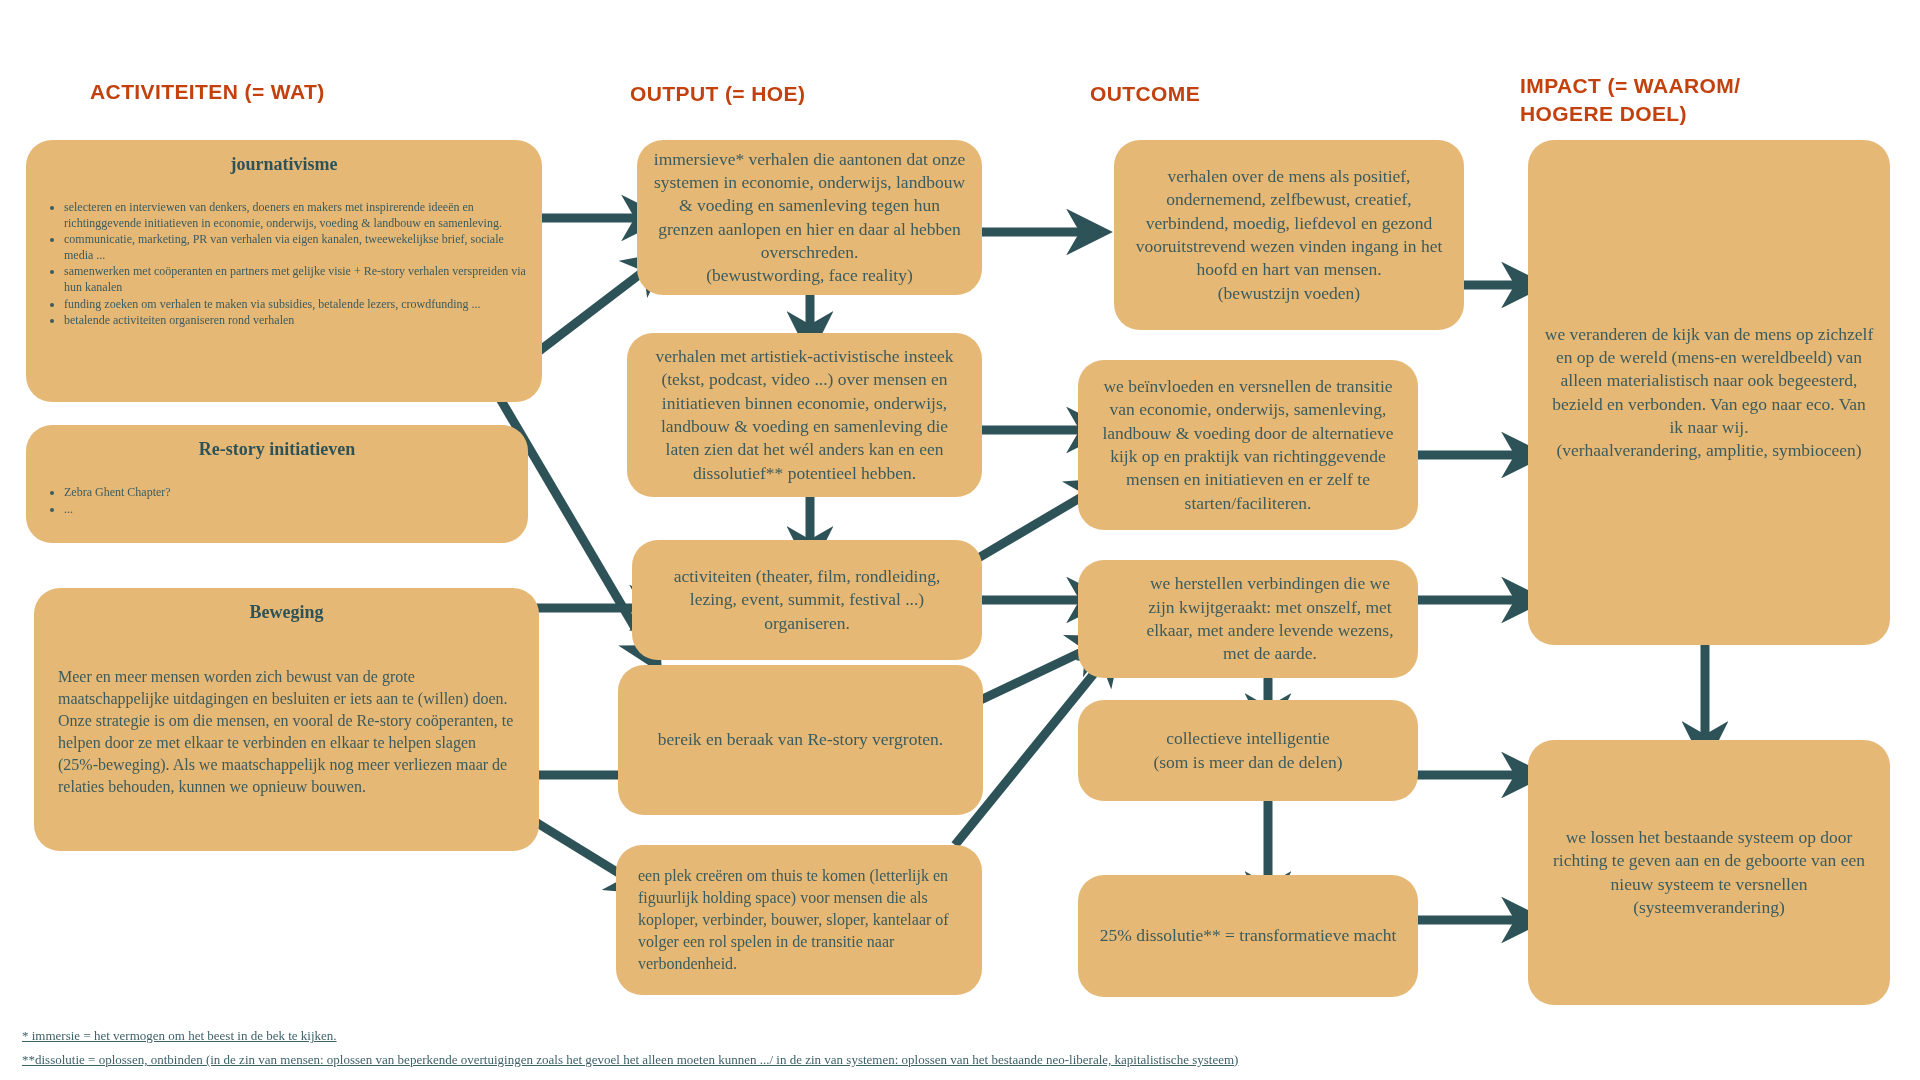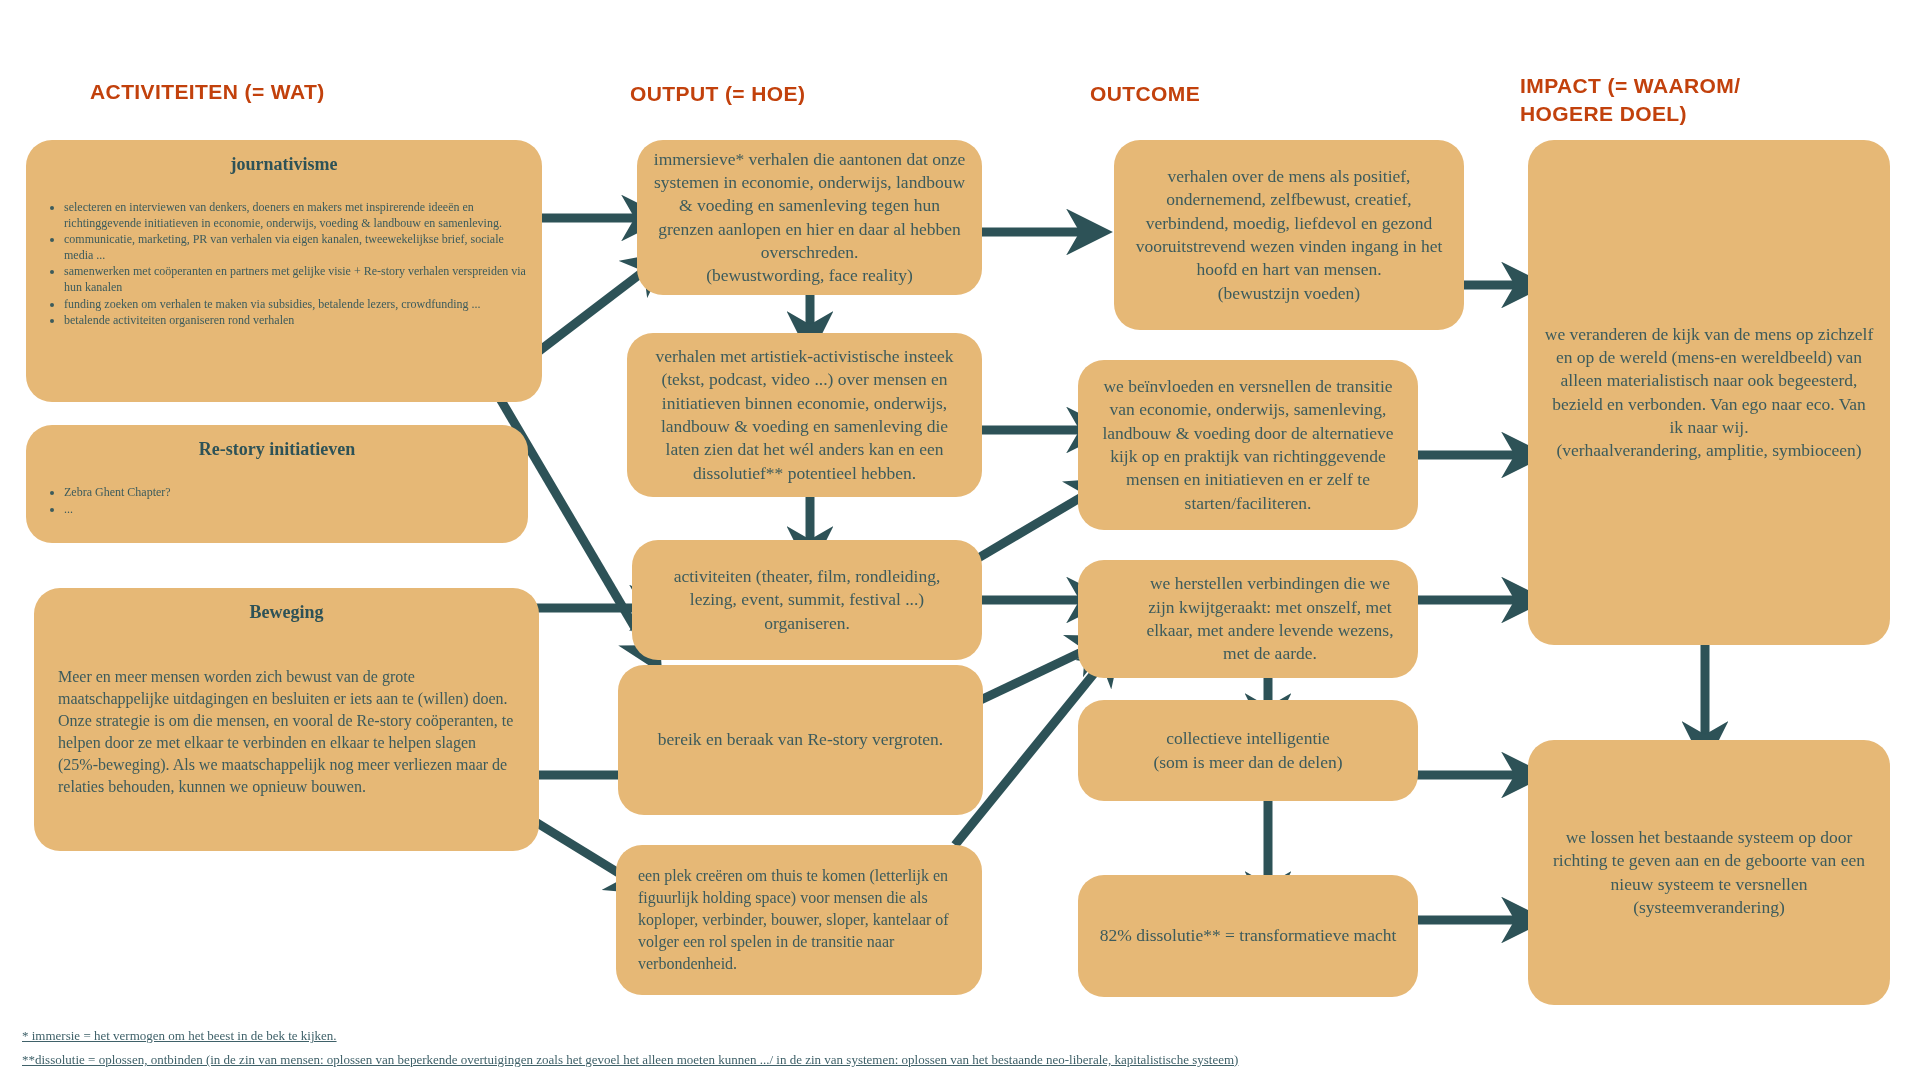--- a/index.html
+++ b/index.html
@@ -205,21 +205,21 @@
   <div class="box" style="left:1078px;top:560px;width:340px;height:118px;padding-left:44px;">
     <div class="centered">we herstellen verbindingen die we zijn kwijtgeraakt: met onszelf, met elkaar, met andere levende wezens, met de aarde.</div>
   </div>
 
   <div class="box" style="left:1078px;top:700px;width:340px;height:101px;">
     <div class="centered">collectieve intelligentie
 (som is meer dan de delen)</div>
   </div>
 
   <div class="box" style="left:1078px;top:875px;width:340px;height:122px;">
-    <div class="centered">82% dissolutie** = transformatieve macht</div>
+    <div class="centered">25% dissolutie** = transformatieve macht</div>
   </div>
 
   <div class="box" style="left:1528px;top:140px;width:362px;height:505px;">
     <div class="centered">we veranderen de kijk van de mens op zichzelf en op de wereld (mens-en wereldbeeld) van alleen materialistisch naar ook begeesterd, bezield en verbonden. Van ego naar eco. Van ik naar wij.
 (verhaalverandering, amplitie, symbioceen)</div>
   </div>
 
   <div class="box" style="left:1528px;top:740px;width:362px;height:265px;">
     <div class="centered">we lossen het bestaande systeem op door richting te geven aan en de geboorte van een nieuw systeem te versnellen
 (systeemverandering)</div>

